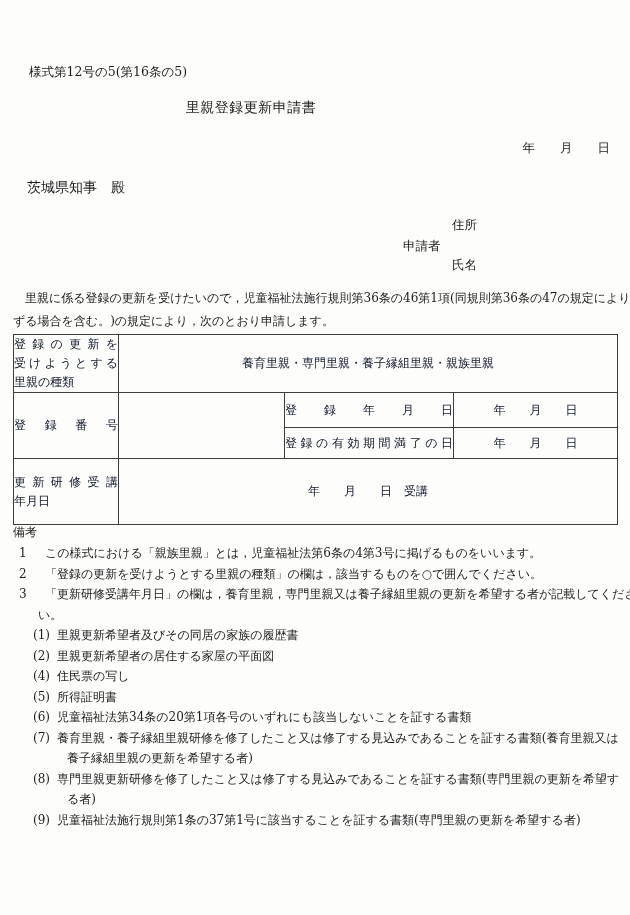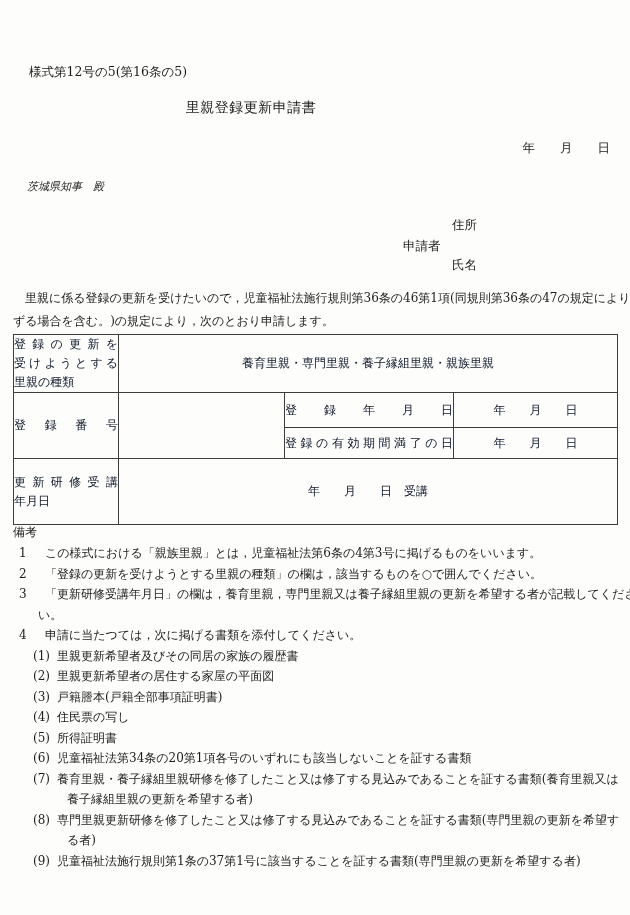--- a/index.html
+++ b/index.html
@@ -13,21 +13,21 @@
     width:630px;height:915px;
     background:#fdfdfc;
     color:#1c1c1c;
     font-size:12px;
     overflow:hidden;
   }
   .abs{position:absolute;white-space:pre;}
   #form-id{left:29px;top:64px;line-height:16px;font-size:12.5px;}
   #doc-title{left:0;top:98px;width:502px;text-align:center;font-size:14px;line-height:18px;letter-spacing:0.5px;white-space:pre;}
   #date-line{left:0;top:140px;width:630px;text-align:right;padding-right:20px;box-sizing:border-box;line-height:16px;font-size:12.5px;}
-  #addressee{left:27px;top:179px;line-height:16px;font-size:11px;font-style:italic;}
+  #addressee{left:27px;top:179px;line-height:16px;font-size:14px;}
   #applicant-address{left:452px;top:217px;line-height:16px;font-size:12.5px;}
   #applicant-label{left:403px;top:238px;line-height:16px;font-size:12.5px;}
   #applicant-name{left:452px;top:257px;line-height:16px;font-size:12.5px;text-align:right;}
   #application-paragraph{left:13px;top:287px;width:608px;line-height:23px;font-size:12px;}
   #application-paragraph .pline{white-space:pre;}
   #application-paragraph .pline.indent{text-indent:12px;}
 
   
   #main-table{
     position:absolute;left:13px;top:334px;
@@ -121,24 +121,22 @@
   </tbody>
     </table>
 
   <div id="remarks-heading" class="abs">備考</div>
 
   <div id="remarks-list">
     <div class="nrow note"><span class="num">1</span><span class="txt">この様式における「親族里親」とは，児童福祉法第6条の4第3号に掲げるものをいいます。</span></div>
     <div class="nrow note"><span class="num">2</span><span class="txt">「登録の更新を受けようとする里親の種類」の欄は，該当するものを○で囲んでください。</span></div>
     <div class="nrow note"><span class="num">3</span><span class="txt">「更新研修受講年月日」の欄は，養育里親，専門里親又は養子縁組里親の更新を希望する者が記載してくださ</span></div>
     <div class="nrow note-cont"><span class="txt">い。</span></div>
-    <div class="nrow note"><span class="num">4</span><span class="txt">申請に当たつては，次に掲げる書類を添付してください。</span></div>
     <div class="nrow sub"><span class="num">(1)</span><span class="txt">里親更新希望者及びその同居の家族の履歴書</span></div>
     <div class="nrow sub"><span class="num">(2)</span><span class="txt">里親更新希望者の居住する家屋の平面図</span></div>
-    <div class="nrow sub"><span class="num">(3)</span><span class="txt">戸籍謄本(戸籍全部事項証明書)</span></div>
     <div class="nrow sub"><span class="num">(4)</span><span class="txt">住民票の写し</span></div>
     <div class="nrow sub"><span class="num">(5)</span><span class="txt">所得証明書</span></div>
     <div class="nrow sub"><span class="num">(6)</span><span class="txt">児童福祉法第34条の20第1項各号のいずれにも該当しないことを証する書類</span></div>
     <div class="nrow sub"><span class="num">(7)</span><span class="txt">養育里親・養子縁組里親研修を修了したこと又は修了する見込みであることを証する書類(養育里親又は</span></div>
     <div class="nrow sub-cont"><span class="txt">養子縁組里親の更新を希望する者)</span></div>
     <div class="nrow sub"><span class="num">(8)</span><span class="txt">専門里親更新研修を修了したこと又は修了する見込みであることを証する書類(専門里親の更新を希望す</span></div>
     <div class="nrow sub-cont"><span class="txt">る者)</span></div>
     <div class="nrow sub"><span class="num">(9)</span><span class="txt">児童福祉法施行規則第1条の37第1号に該当することを証する書類(専門里親の更新を希望する者)</span></div>
   </div>
 

